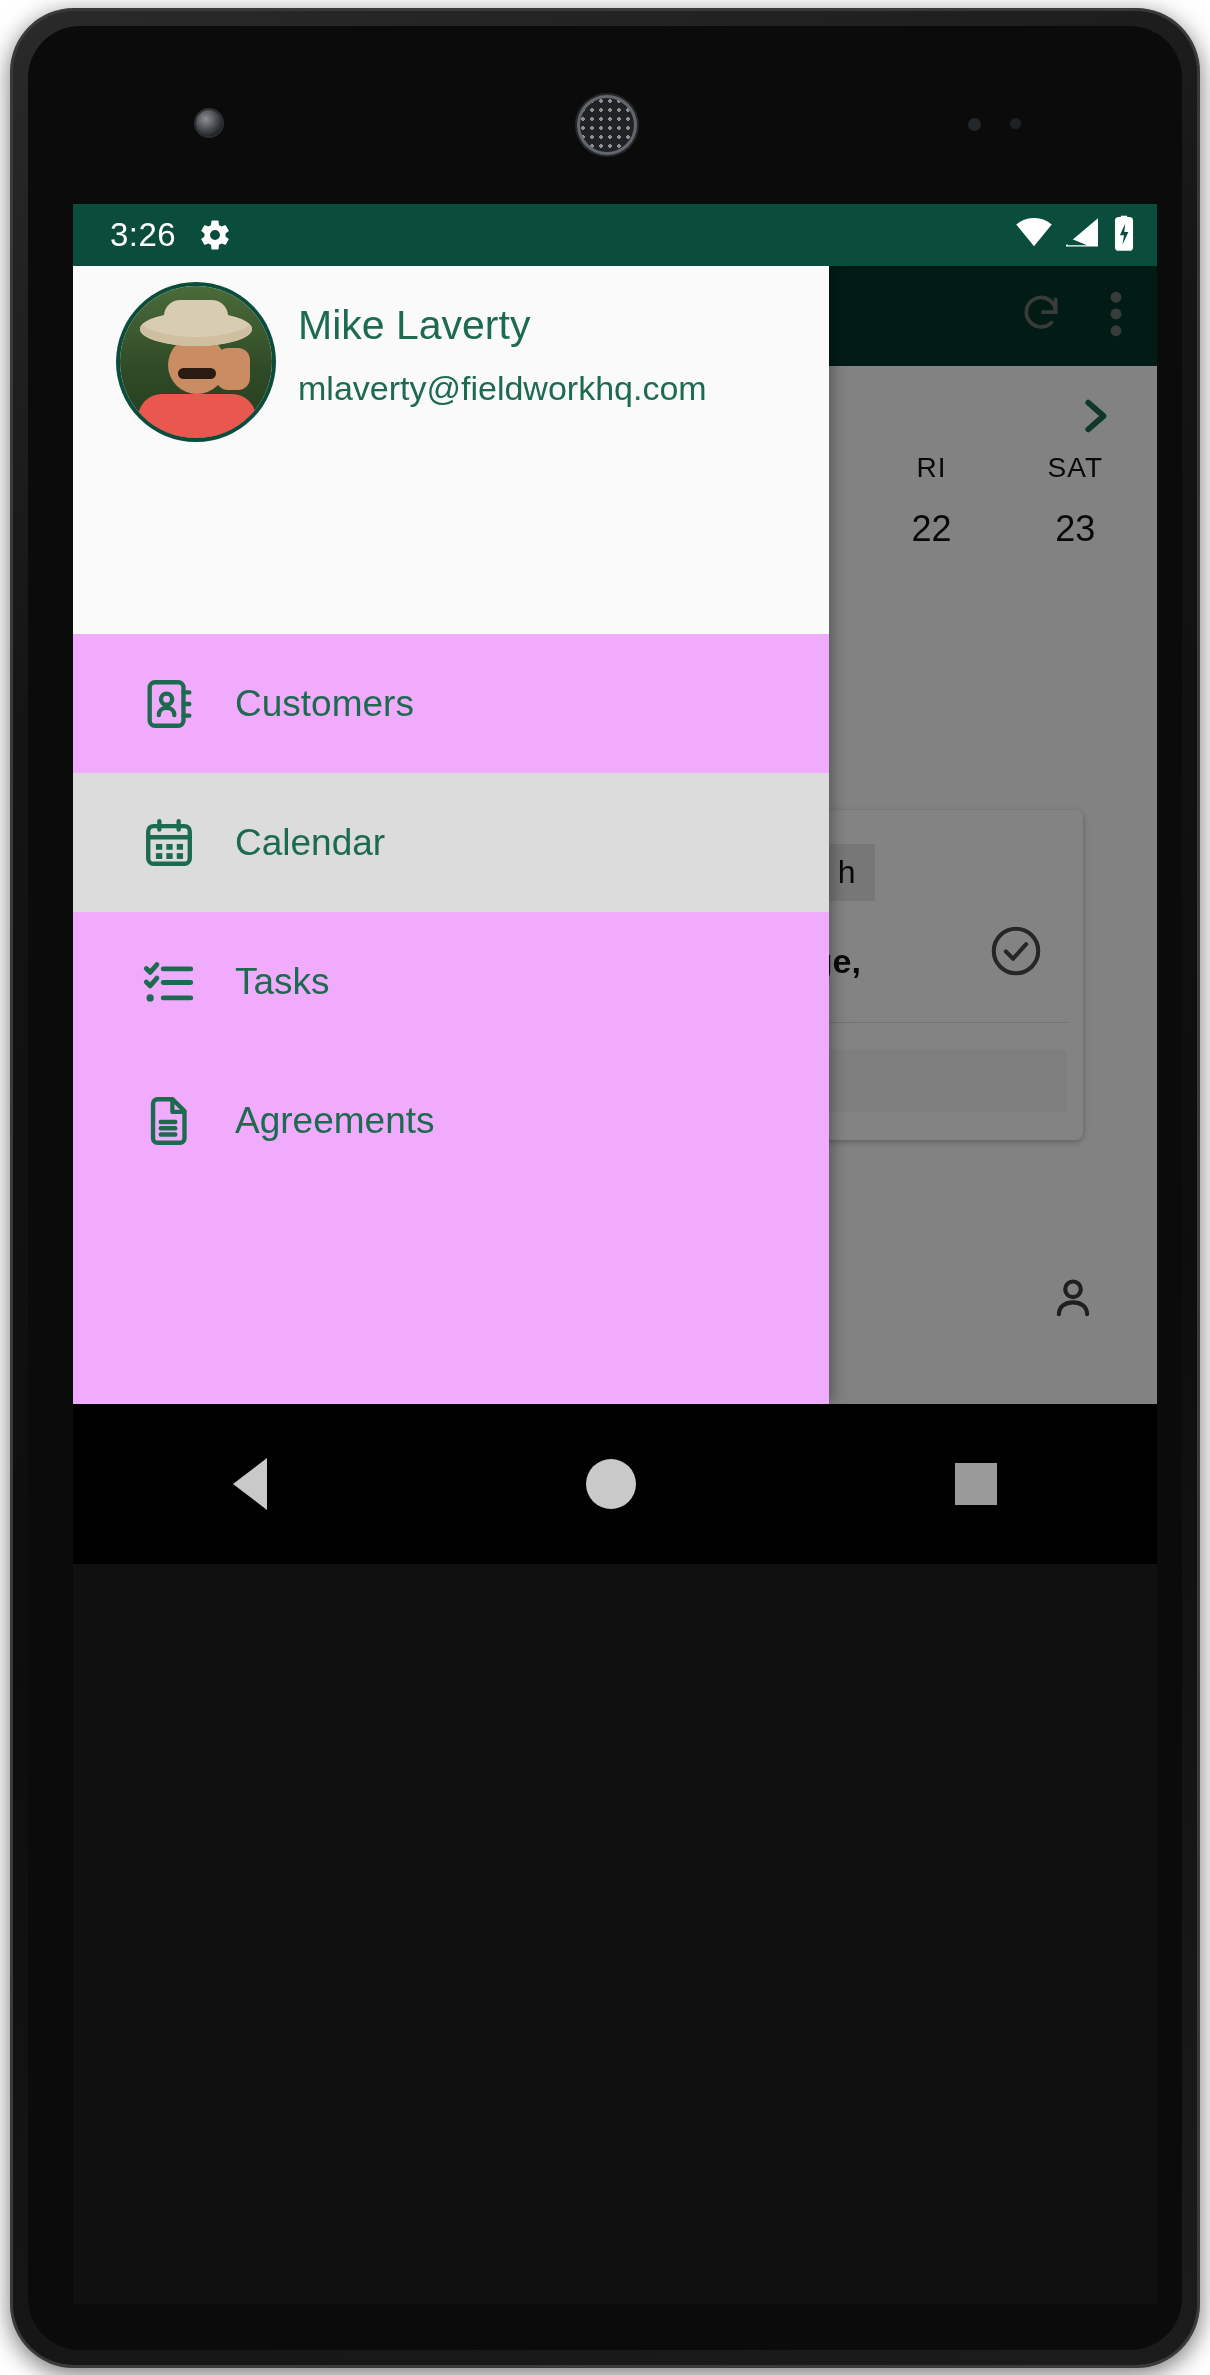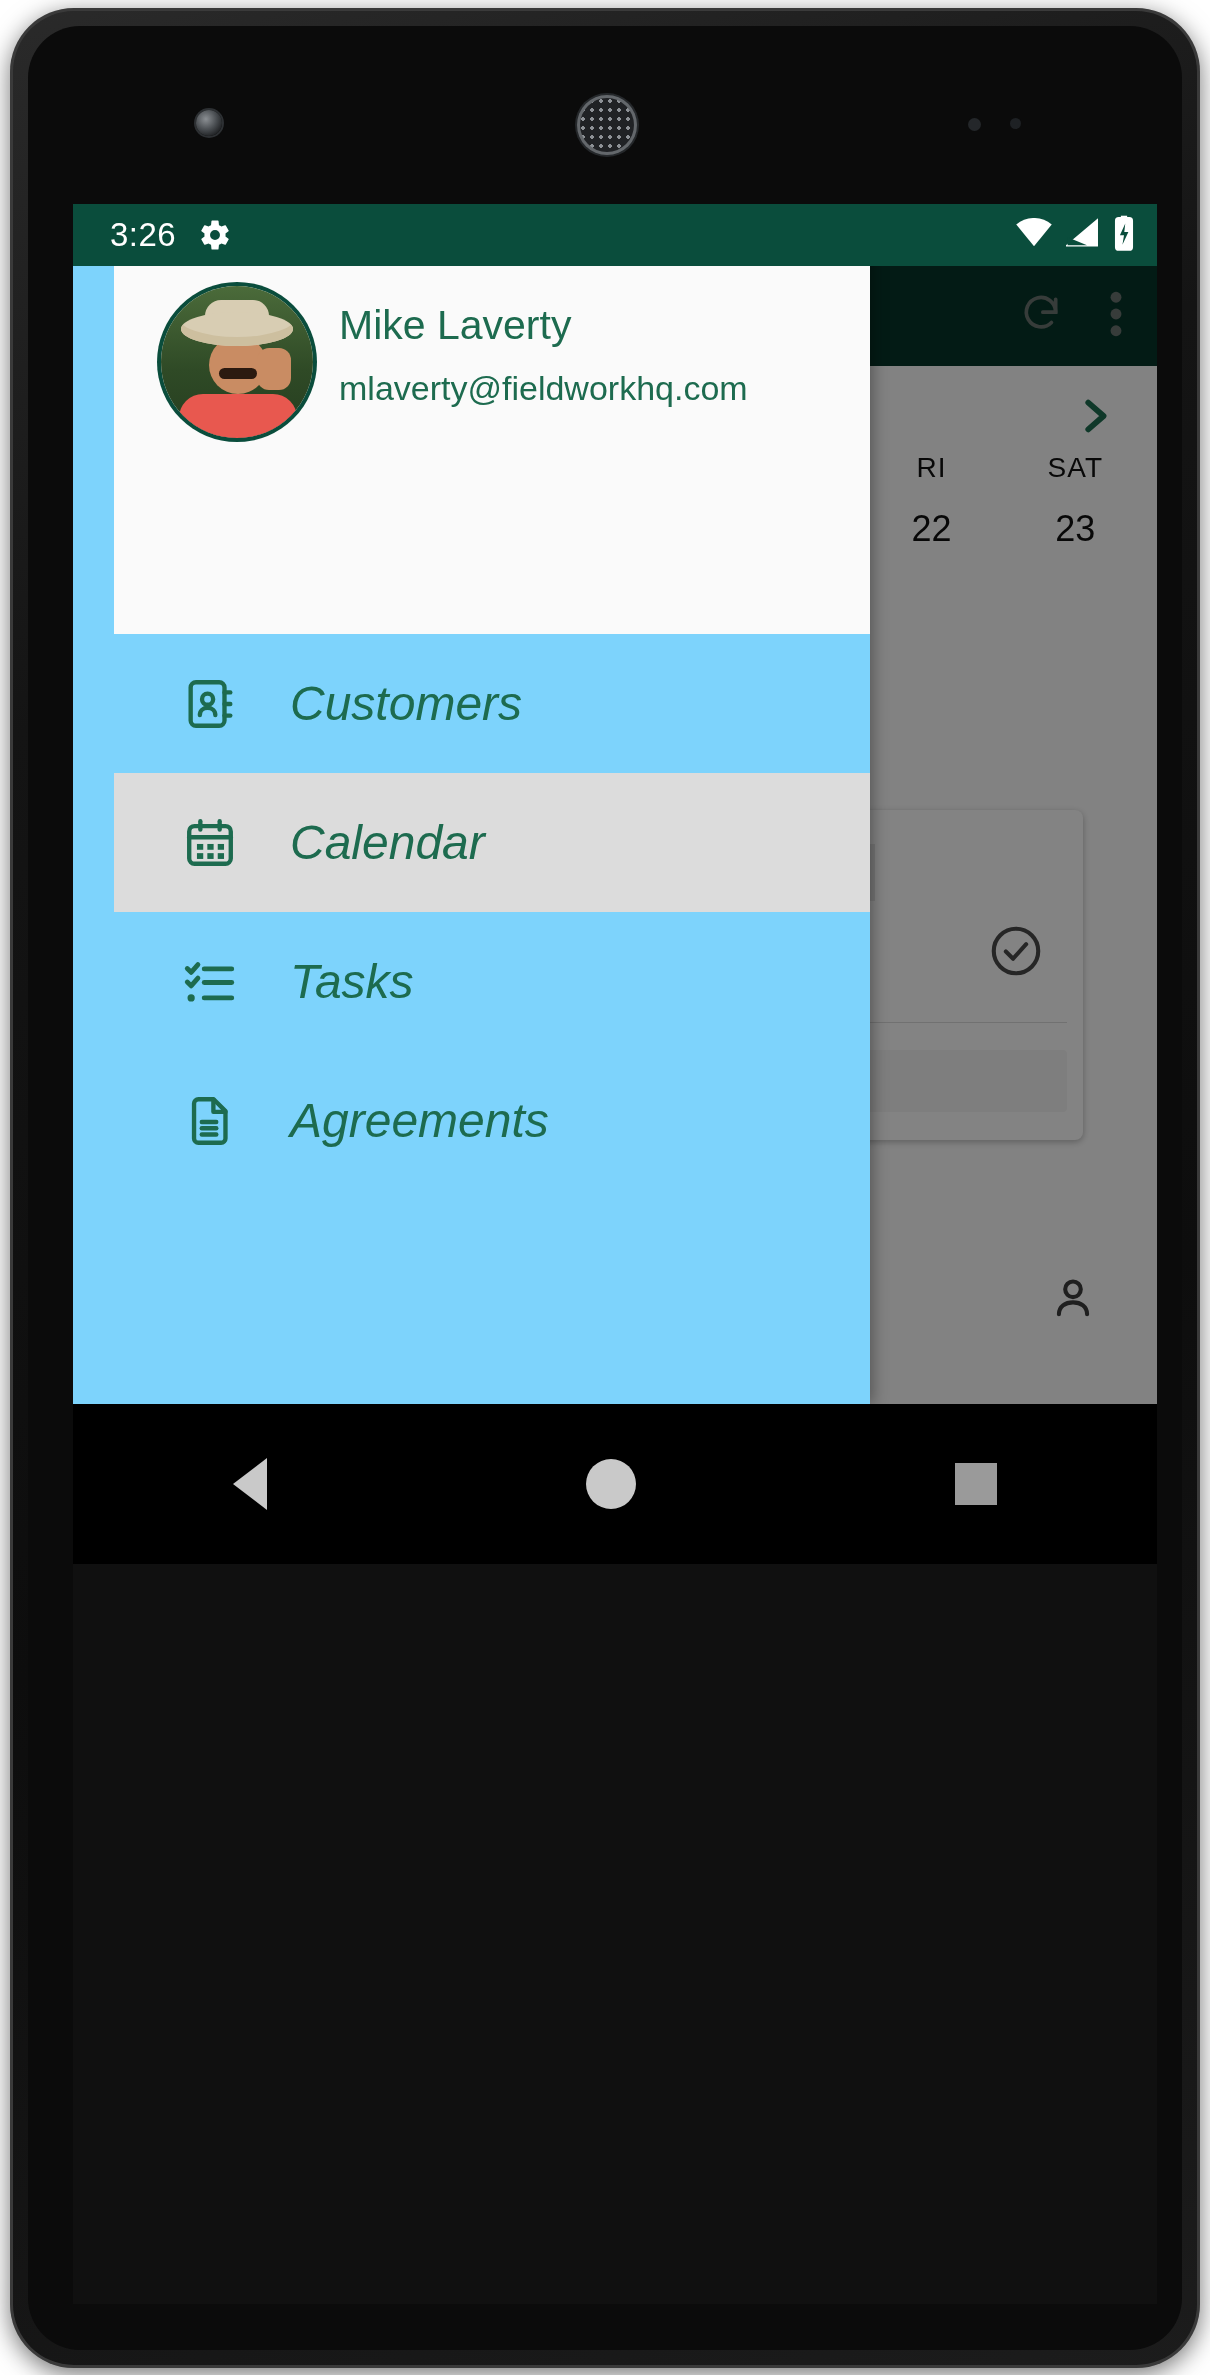--- a/index.html
+++ b/index.html
@@ -63,40 +63,40 @@
   #bg-person{position:absolute;right:58px;bottom:76px;}
 
   
   #scrim{position:absolute;left:0;top:62px;width:1084px;height:1138px;
          background:rgba(0,0,0,.48);}
   #scrim-top{position:absolute;left:0;top:62px;width:1084px;height:100px;
          background:rgba(0,0,0,.30);}
 
   
   #drawer{position:absolute;left:0;top:0;width:756px;height:1200px;
-          background:#7dd3fc;box-shadow:3px 0 14px rgba(0,0,0,.35);padding-left:41px;}
+          background:#f0abfc;box-shadow:3px 0 14px rgba(0,0,0,.35);}
   #drawer-header{position:relative;height:430px;background:#fafafa;}
   #avatar{position:absolute;left:47px;top:82px;width:152px;height:152px;border-radius:50%;
           overflow:hidden;box-shadow:0 0 0 4px #0a4d3c;}
   #avatar .sky{position:absolute;inset:0;background:linear-gradient(180deg,#4b6b3a 0%,#2f4a26 55%,#253d1f 100%);}
   #avatar .hat{position:absolute;left:20px;top:26px;width:112px;height:34px;border-radius:50%;
           background:#d8cdb3;box-shadow:0 -13px 0 -4px #cdbf9f inset;}
   #avatar .hatcrown{position:absolute;left:44px;top:14px;width:64px;height:30px;border-radius:16px 16px 4px 4px;background:#d8cdb3;}
   #avatar .face{position:absolute;left:48px;top:50px;width:58px;height:58px;border-radius:50%;background:#c98c63;}
   #avatar .stache{position:absolute;left:58px;top:82px;width:38px;height:11px;border-radius:6px;background:#2b1a10;}
   #avatar .shirt{position:absolute;left:18px;top:108px;width:118px;height:60px;border-radius:24px 24px 0 0;background:#e8584f;}
   #avatar .hand{position:absolute;left:96px;top:62px;width:34px;height:42px;border-radius:12px;background:#c98c63;}
   #profile-name{position:absolute;left:225px;top:98px;font-size:41px;color:#1d6b4f;}
   #profile-email{position:absolute;left:225px;top:165px;font-size:34px;color:#1d6b4f;}
 
   .nav-item{position:relative;height:139px;display:flex;align-items:center;cursor:pointer;}
   .nav-item.active{background:#dcdcdc;text-align:center;}
   .nav-icon{width:108px;min-width:108px;display:flex;align-items:center;justify-content:center;
             margin-left:42px;}
-  .nav-label{font-size:48px;color:#1d6b4f;margin-left:26px;font-style:italic;}
+  .nav-label{font-size:37px;color:#1d6b4f;margin-left:12px;}
 
   
   #navbar{position:absolute;left:63px;top:1396px;width:1084px;height:160px;background:#000;
           display:flex;align-items:center;justify-content:space-around;}
   #nav-back{width:0;height:0;border-top:26px solid transparent;border-bottom:26px solid transparent;
             border-right:34px solid #c9c9c9;}
   #nav-home{width:50px;height:50px;border-radius:50%;background:#c9c9c9;}
   #nav-recent{width:42px;height:42px;background:#9a9a9a;}
 
   #chin{position:absolute;left:63px;top:1556px;width:1084px;height:740px;background:#101010;}

